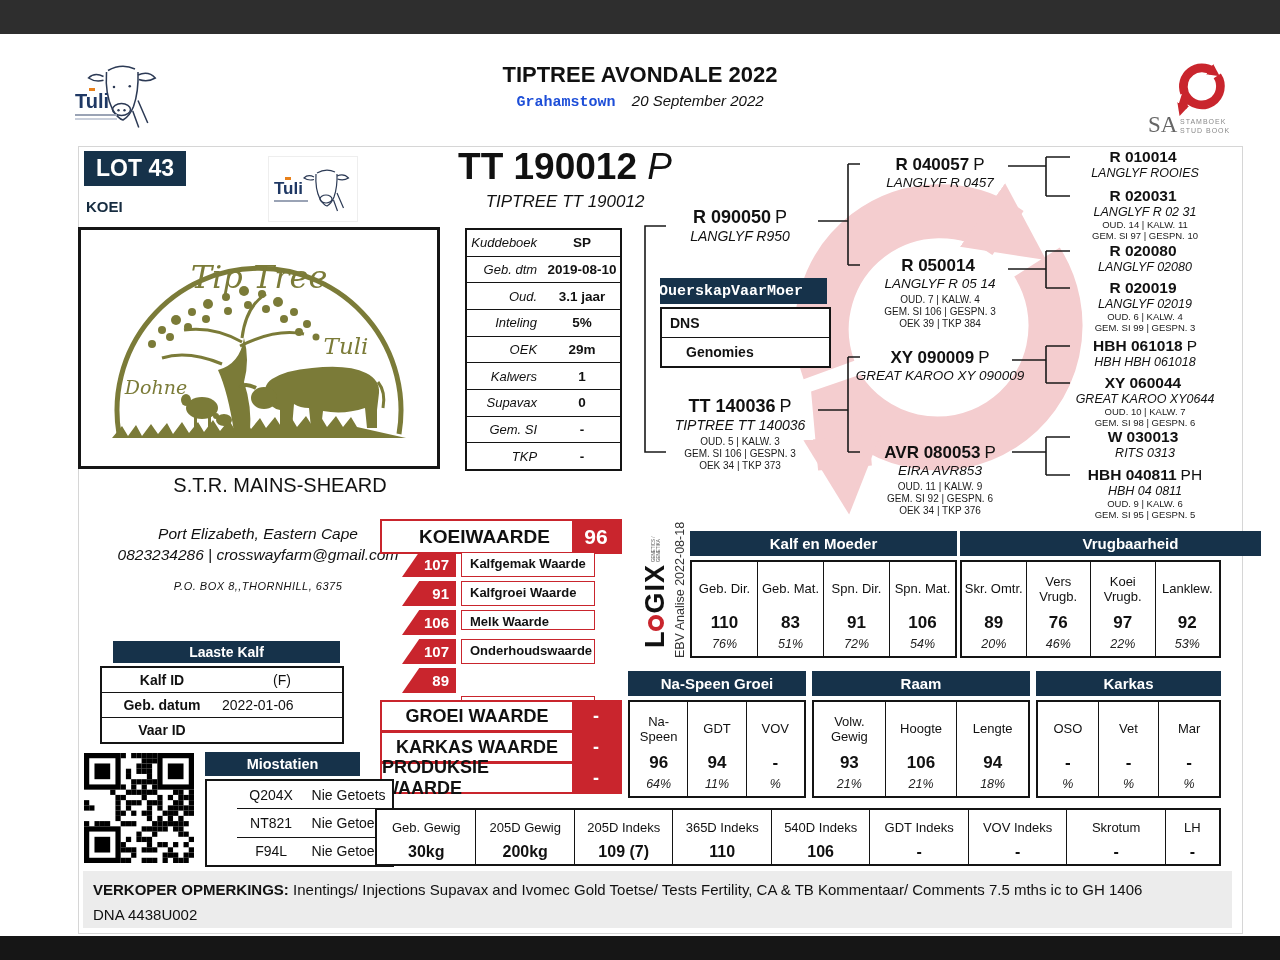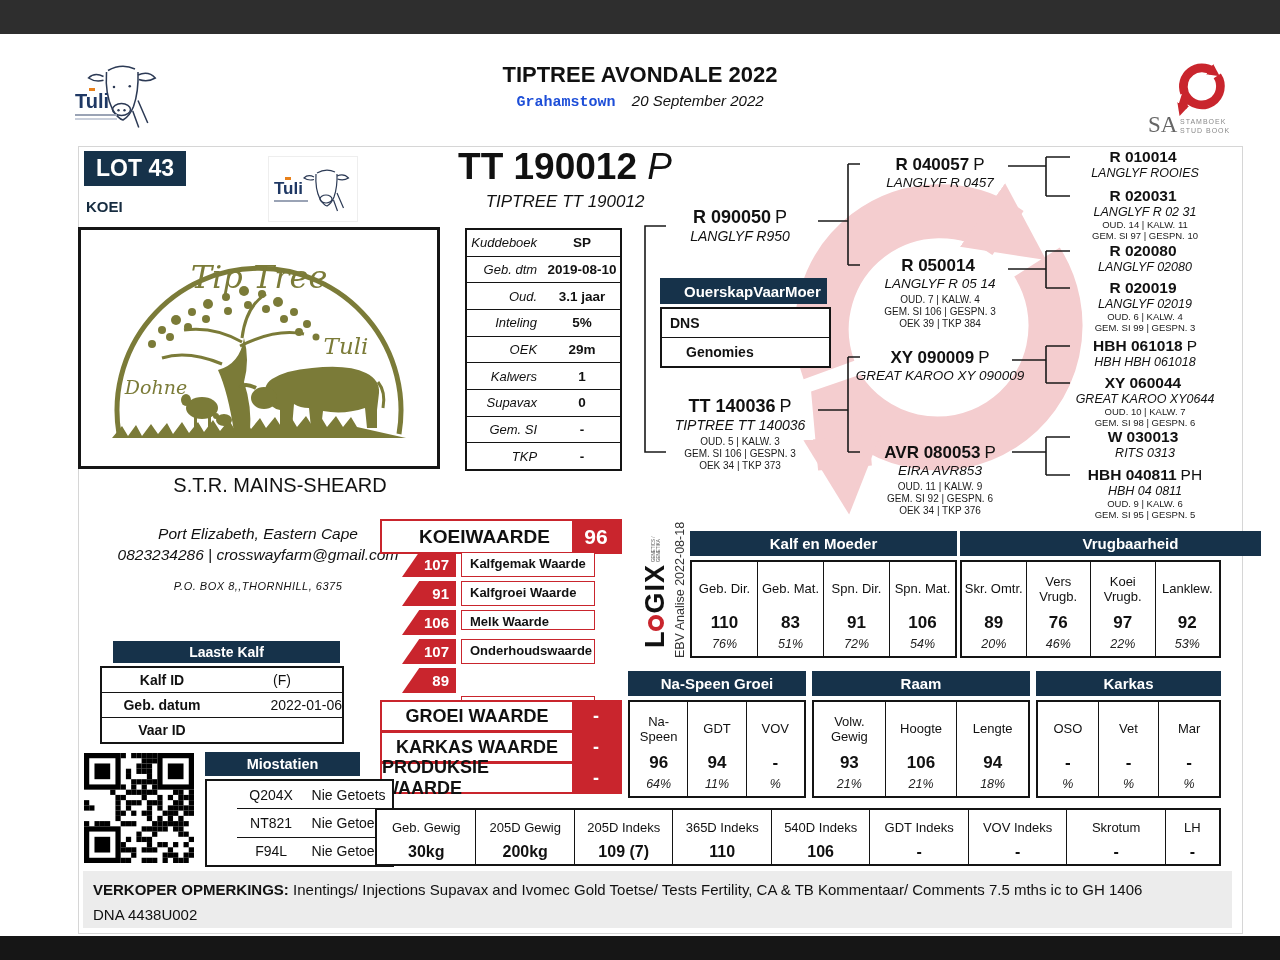--- a/index.html
+++ b/index.html
@@ -242,21 +242,21 @@
     <div class="irow">
         <div class="ilab">Gem. SI</div>
         <div class="ival">-</div>
       </div>
     <div class="irow">
         <div class="ilab">TKP</div>
         <div class="ival">-</div>
       </div>
   </div>
 
-  <div class="abs nhdr" style="left:660px;top:278px;width:167px;height:26px;justify-content:space-between;padding:0 24px;box-sizing:border-box;">
+  <div class="abs nhdr" style="left:660px;top:278px;width:167px;height:26px;justify-content:flex-end;padding:0 24px;box-sizing:border-box;font-family:Liberation Mono, monospace;">
     <span>Ouerskap</span>
     <span>Vaar</span>
     <span>Moer</span>
   </div>
   <div class="abs btable" style="left:660px;top:307px;width:167px;height:57px;">
     <div class="brow" style="font-weight:bold;padding-left:8px;">DNS</div>
     <div class="brow" style="font-weight:bold;padding-left:24px;">Genomies</div>
   </div>
 
   <div class="abs pnode g2" style="left:650px;top:207px;width:180px;">
@@ -363,21 +363,21 @@
   </div>
 
   <div class="abs nhdr" style="left:113px;top:641px;width:227px;height:22px;font-size:14px;">Laaste Kalf</div>
   <div class="abs btable" style="left:100px;top:666px;width:240px;height:74px;">
     <div class="brow">
       <div style="width:50%;text-align:center;font-weight:600;">Kalf ID</div>
       <div style="width:50%;text-align:center;">(F)</div>
     </div>
     <div class="brow">
       <div style="width:50%;text-align:center;font-weight:600;">Geb. datum</div>
-      <div style="width:50%;text-align:right;">2022-01-06</div>
+      <div style="width:50%;text-align:left;">2022-01-06</div>
     </div>
     <div class="brow">
       <div style="width:50%;text-align:center;font-weight:600;">Vaar ID</div>
       <div style="width:50%;text-align:center;"></div>
     </div>
   </div>
 
   <svg id="qr" class="abs" style="left:84px;top:753px;" width="110" height="110" viewBox="0 0 105 105">
       <rect x="35" y="0" width="5" height="5" fill="#000"></rect>
       <rect x="45" y="0" width="5" height="5" fill="#000"></rect>

